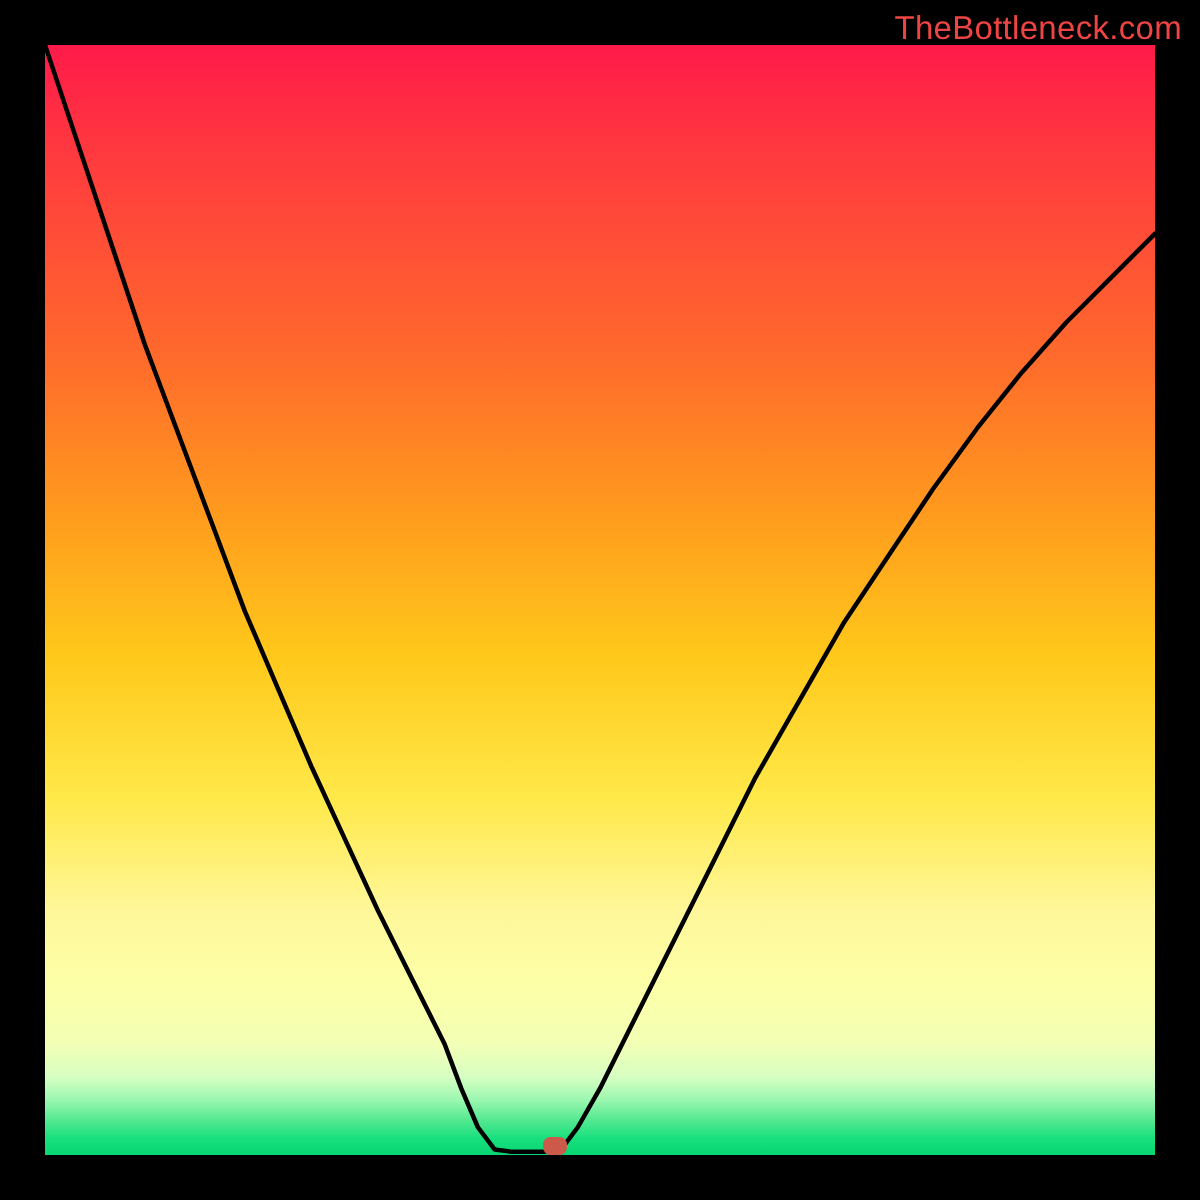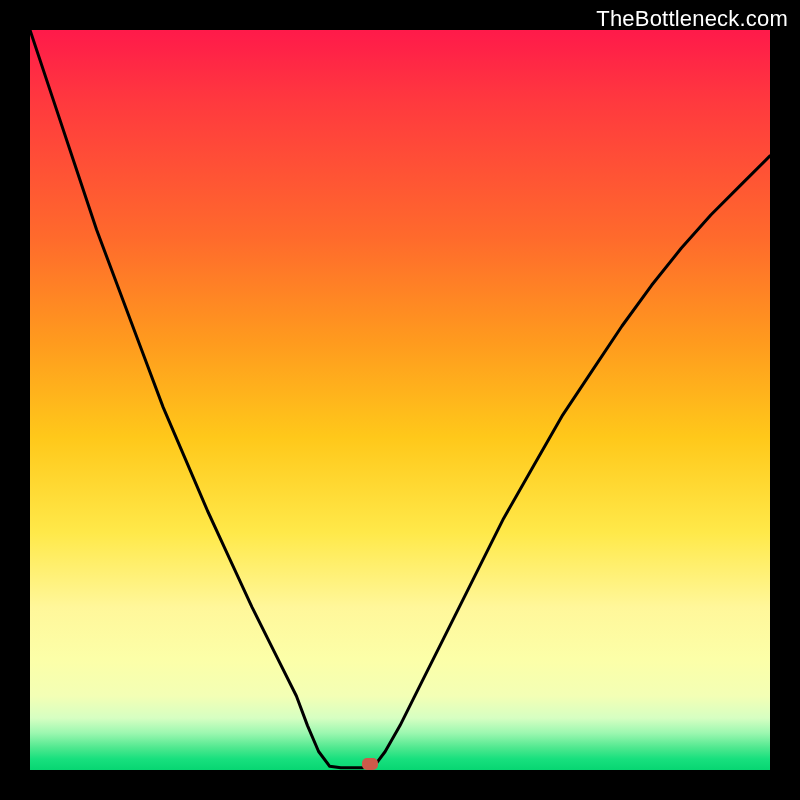--- a/index.html
+++ b/index.html
@@ -56,21 +56,21 @@
     width: 16px;
     height: 12px;
     border-radius: 5px;
     background: #cc5a4a;
     transform: translate(-50%, -50%);
   }
   .watermark {
     position: absolute;
     top: 6px;
     right: 12px;
-    color: #ffffff;
+    color: #ef4444;
     font-size: 22px;
     font-weight: 500;
     letter-spacing: 0.2px;
     user-select: none;
   }
 </style>
 </head>
 <body>
 
 <div class="frame">

